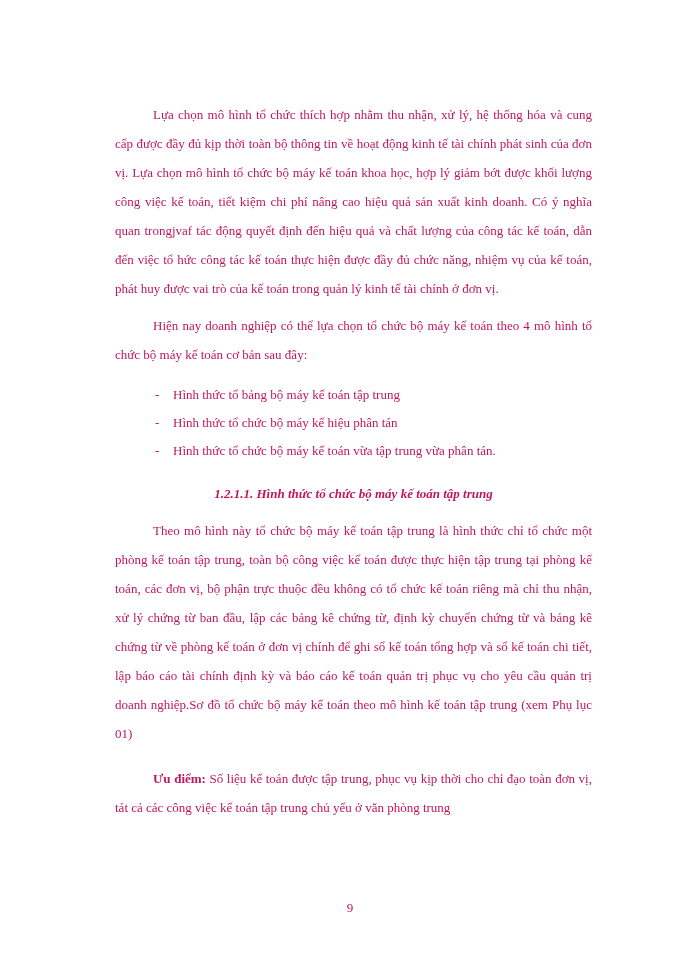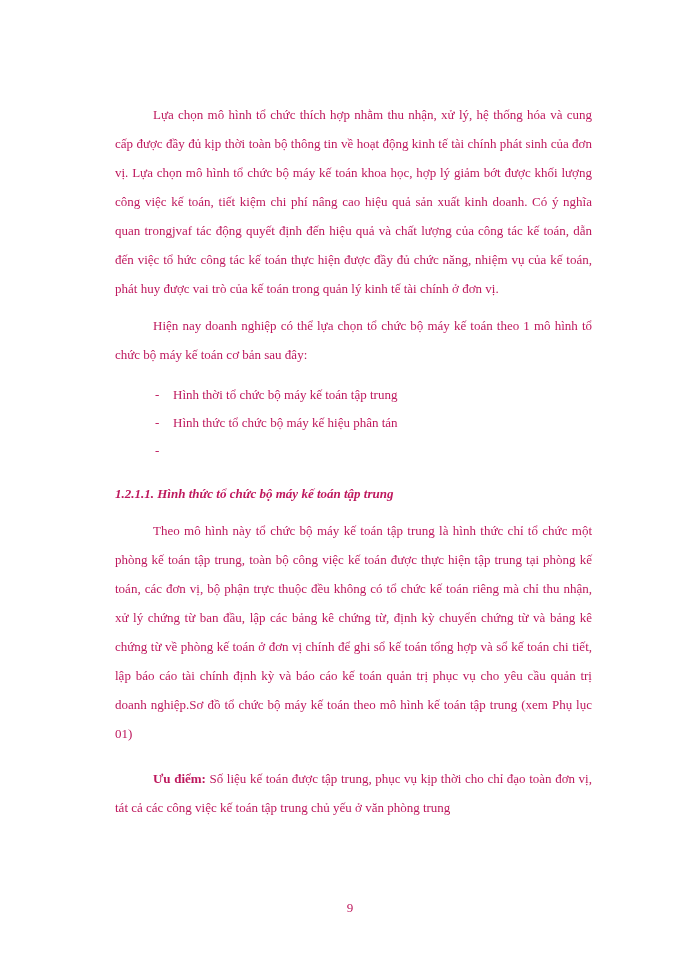--- a/index.html
+++ b/index.html
@@ -37,21 +37,21 @@
   .list-row .bullet {
     width: 18px;
     flex: 0 0 18px;
   }
   .heading {
     margin: 14px 0 8px 0;
     font-weight: bold;
     font-style: italic;
     line-height: 29px;
     text-indent: 0;
-    text-align: left;
+    text-align: center;
   }
   .advantages {
     margin-top: 16px;
   }
   .bold { font-weight: bold; }
   .italic { }
   .page-number {
     position: absolute;
     left: 0;
     right: 0;
@@ -60,33 +60,34 @@
     line-height: 20px;
   }
 </style>
 </head>
 <body>
 
 <div class="page">
 
   <p class="para">Lựa chọn mô hình tổ chức thích hợp nhằm thu nhận, xử lý, hệ thống hóa và cung cấp được đầy đủ kịp thời toàn bộ thông tin về hoạt động kinh tế tài chính phát sinh của đơn vị. Lựa chọn mô hình tổ chức bộ máy kế toán khoa học, hợp lý giảm bớt được khối lượng công việc kế toán, tiết kiệm chi phí nâng cao hiệu quả sản xuất kinh doanh. Có ý nghĩa quan trongjvaf tác động quyết định đến hiệu quả và chất lượng của công tác kế toán, dẫn đến việc tổ hức công tác kế toán thực hiện được đầy đủ chức năng, nhiệm vụ của kế toán, phát huy được vai trò của kế toán trong quản lý kinh tế tài chính ở đơn vị.</p>
 
-  <p class="para">Hiện nay doanh nghiệp có thể lựa chọn tổ chức bộ máy kế toán theo 1 mô hình tổ chức bộ máy kế toán cơ bản sau đây:</p>
+  <p class="para">Hiện nay doanh nghiệp có thể lựa chọn tổ chức bộ máy kế toán theo 4 mô hình tổ chức bộ máy kế toán cơ bản sau đây:</p>
 
   <div class="list">
     <div class="list-row">
       <span class="bullet">-</span>
-      <span>Hình thời tổ chức bộ máy kế toán tập trung</span>
+      <span>Hình thức tổ bảng bộ máy kế toán tập trung</span>
     </div>
     <div class="list-row">
       <span class="bullet">-</span>
       <span>Hình thức tổ chức bộ máy kế hiệu phân tán</span>
     </div>
     <div class="list-row">
       <span class="bullet">-</span>
+      <span>Hình thức tổ chức bộ máy kế toán vừa tập trung vừa phân tán.</span>
     </div>
   </div>
 
   <p class="heading">1.2.1.1. Hình thức tổ chức bộ máy kế toán tập trung</p>
 
   <p class="para">
     <span>Theo mô hình này tổ chức bộ máy kế toán tập trung là hình thức chỉ tổ chức một phòng kế toán tập trung, toàn bộ công việc kế toán được thực hiện tập trung tại phòng kế toán, các đơn vị, bộ phận trực thuộc đều không có tổ chức kế toán riêng mà chỉ thu nhận, xử lý chứng từ ban đầu, lập các bảng kê chứng từ, định kỳ chuyển chứng từ và bảng kê chứng từ về phòng kế toán ở đơn vị chính để ghi sổ kế toán tổng hợp và sổ kế toán chi tiết, lập báo cáo tài chính định kỳ và báo cáo kế toán quản trị phục vụ cho yêu cầu quản trị doanh nghiệp.Sơ đồ tổ chức bộ máy kế toán theo mô hình kế toán tập trung </span><span class="italic">(xem Phụ lục 01)</span>
   </p>
 
   <p class="para advantages">

